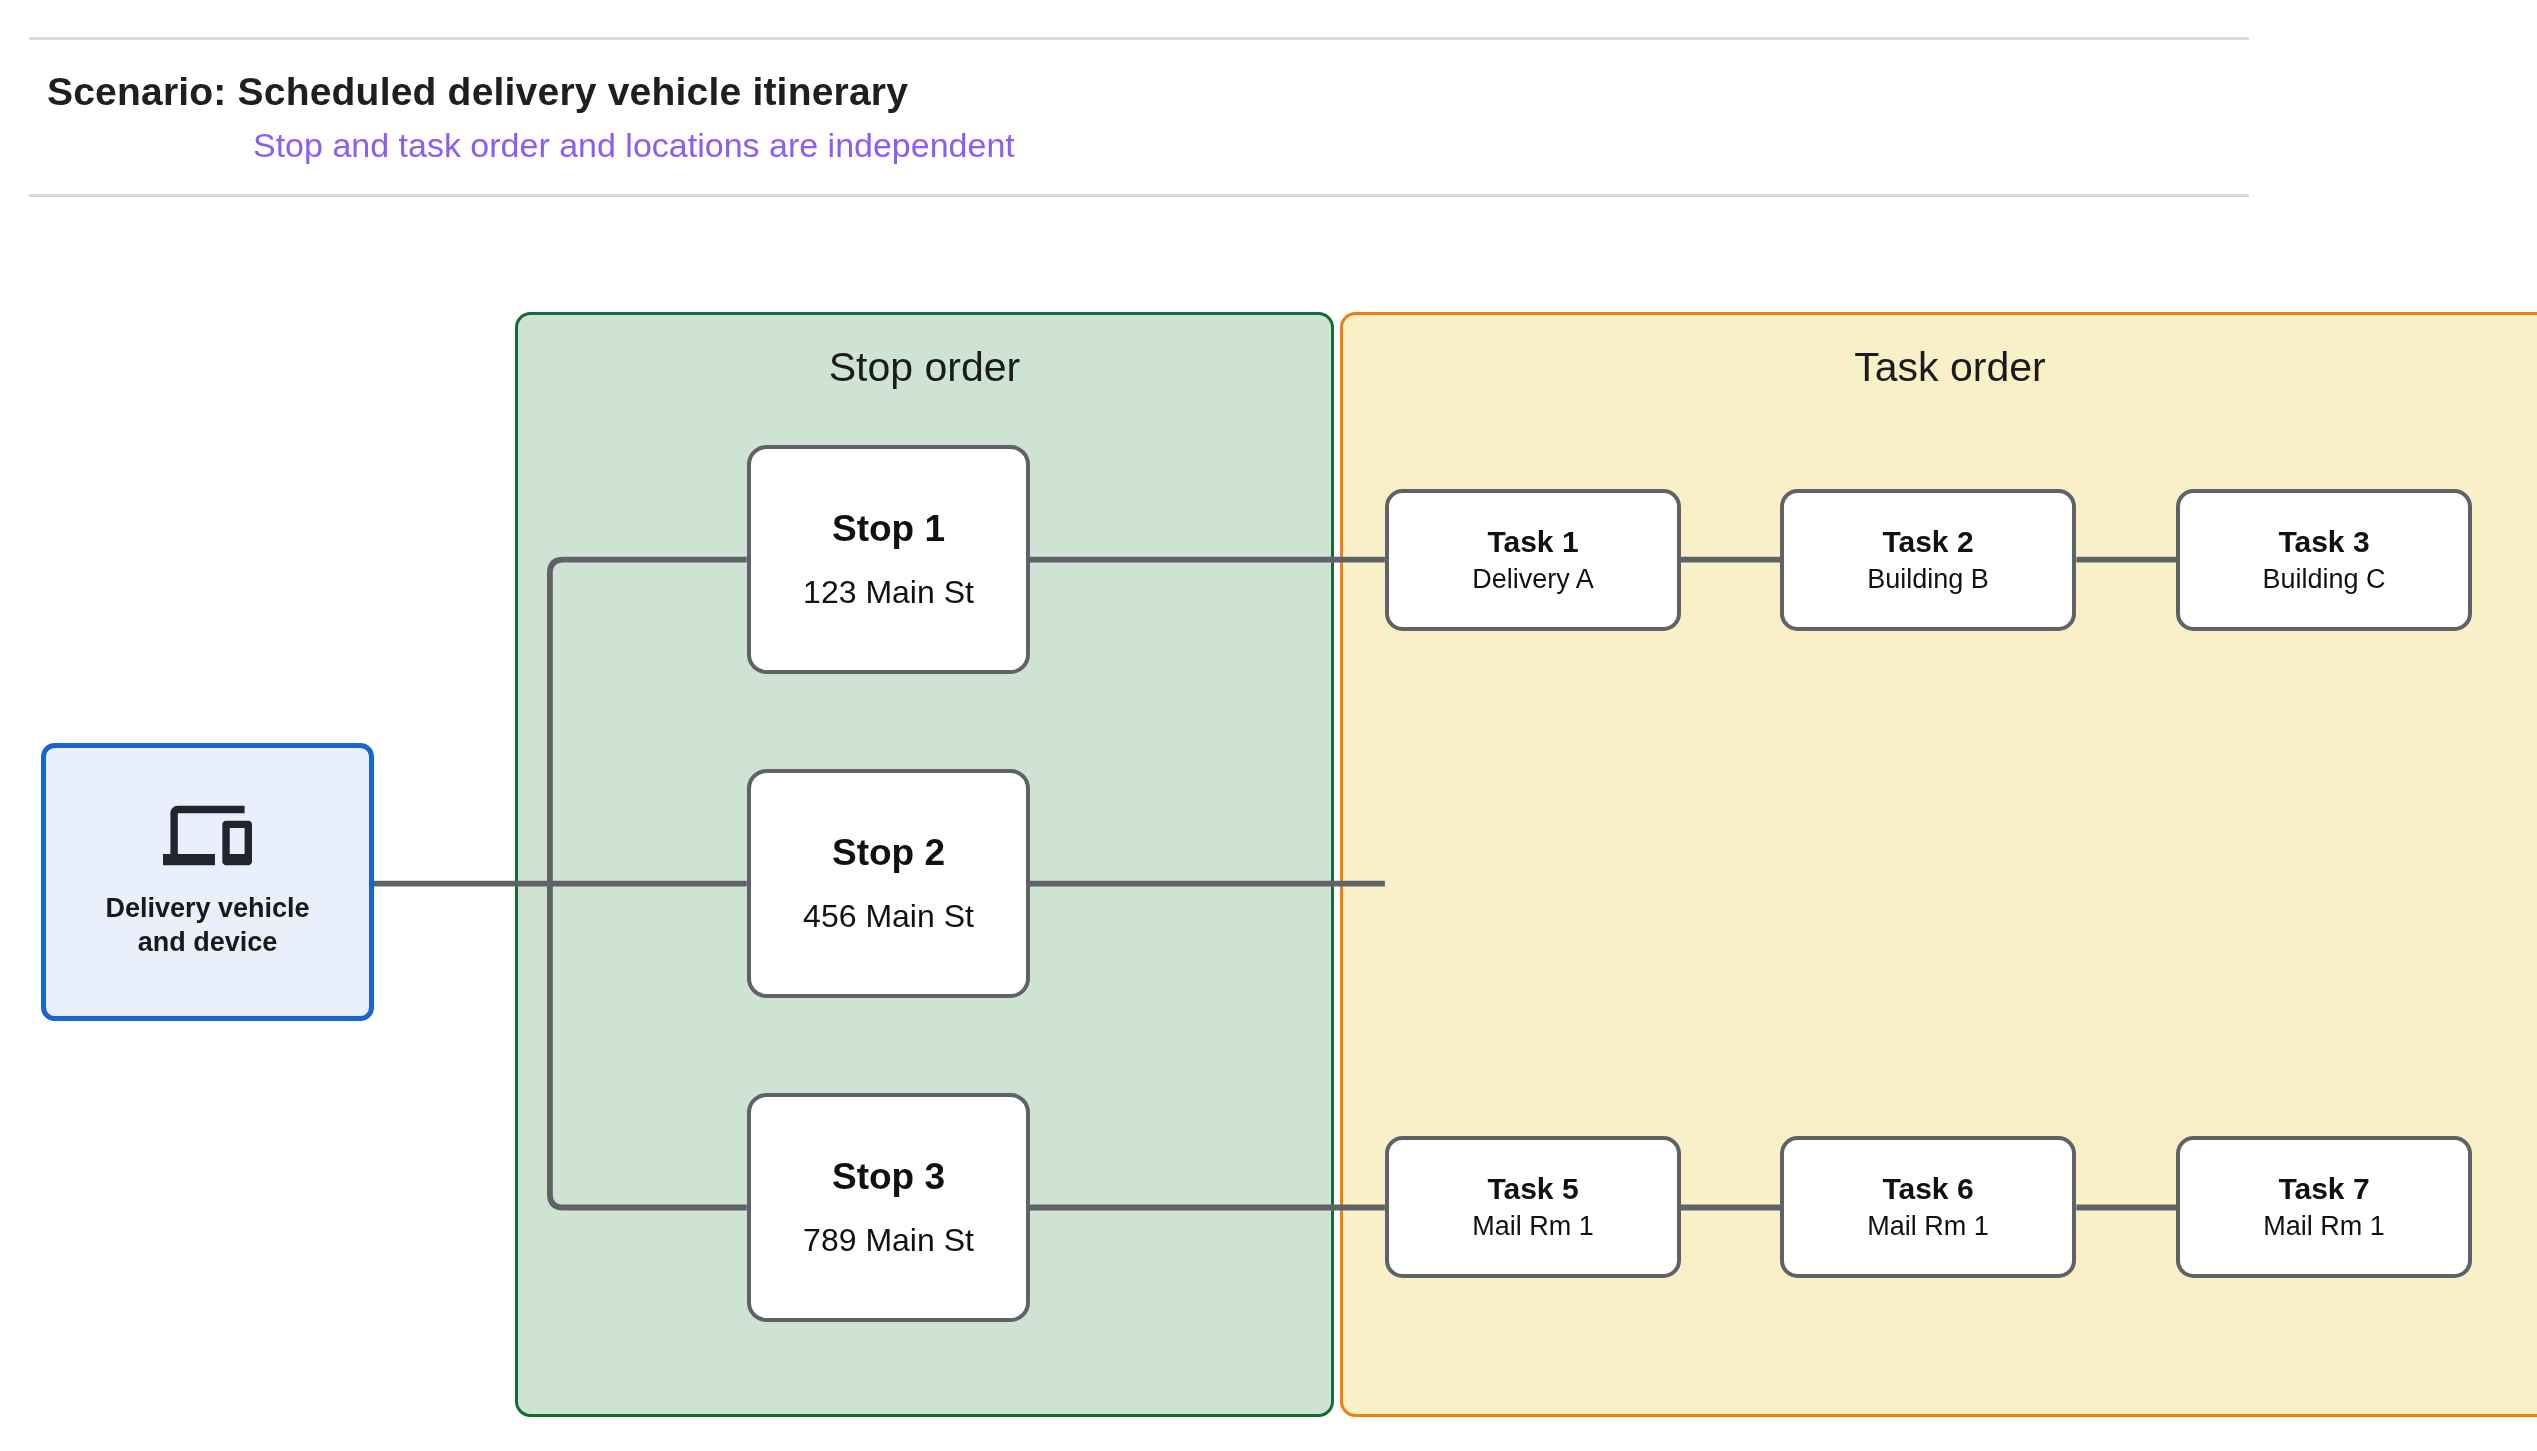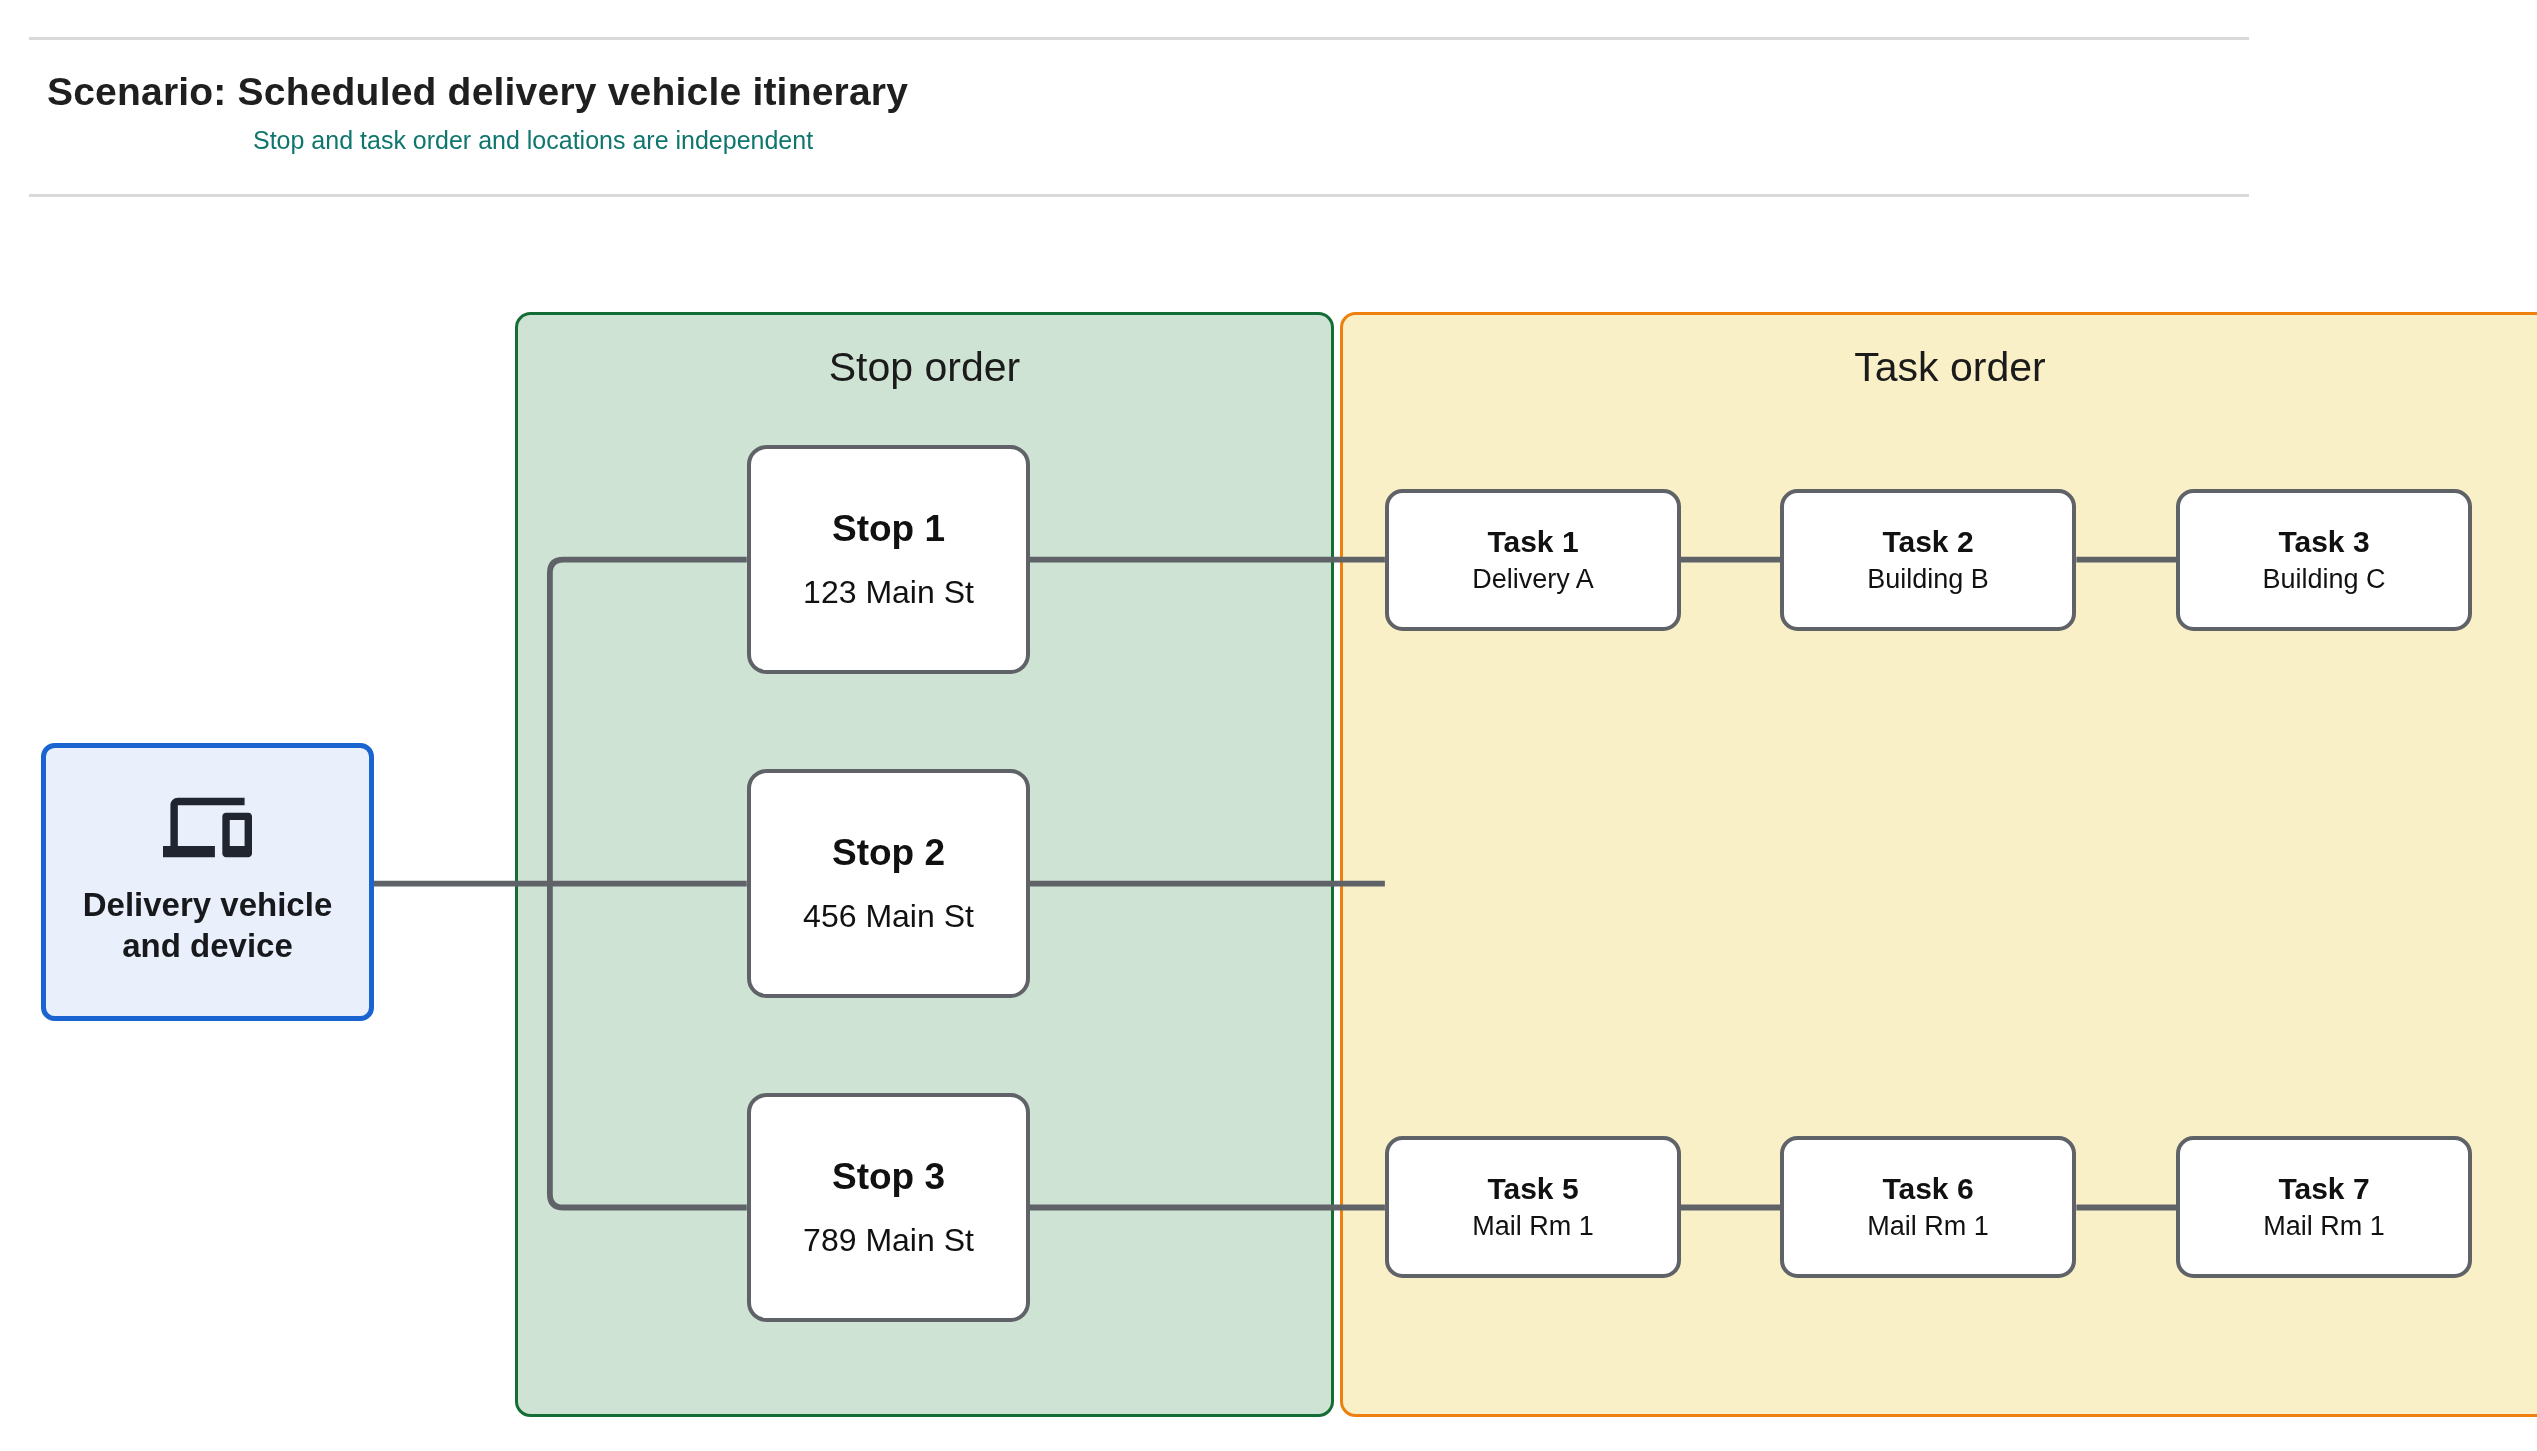--- a/index.html
+++ b/index.html
@@ -27,24 +27,24 @@
     top:70px;
     font-size:39px;
     font-weight:700;
     letter-spacing:0.2px;
     white-space:nowrap;
   }
   .subtitle-line{
     position:absolute;
     left:253px;
     top:126px;
-    font-size:25px;
+    font-size:34px;
     font-weight:400;
     white-space:nowrap;
-    color:#0f766e;
+    color:#8b5cf6;
   }
   
   .panel{
     position:absolute;
     top:312px;
     height:1105px;
     border-radius:15.5px;
     box-sizing:border-box;
     z-index:1;
   }
@@ -141,21 +141,21 @@
     justify-content:center;
     gap:25px;
     z-index:3;
   }
   .devices-icon-svg{
     width:89px;
     height:89px;
     margin:-13.6px 0;
   }
   .delivery-label{
-    font-size:33px;
+    font-size:27px;
     font-weight:700;
     line-height:1.26;
     text-align:center;
     color:#17191d;
   }
 </style>
 </head>
 <body>
 
 <div class="canvas">

